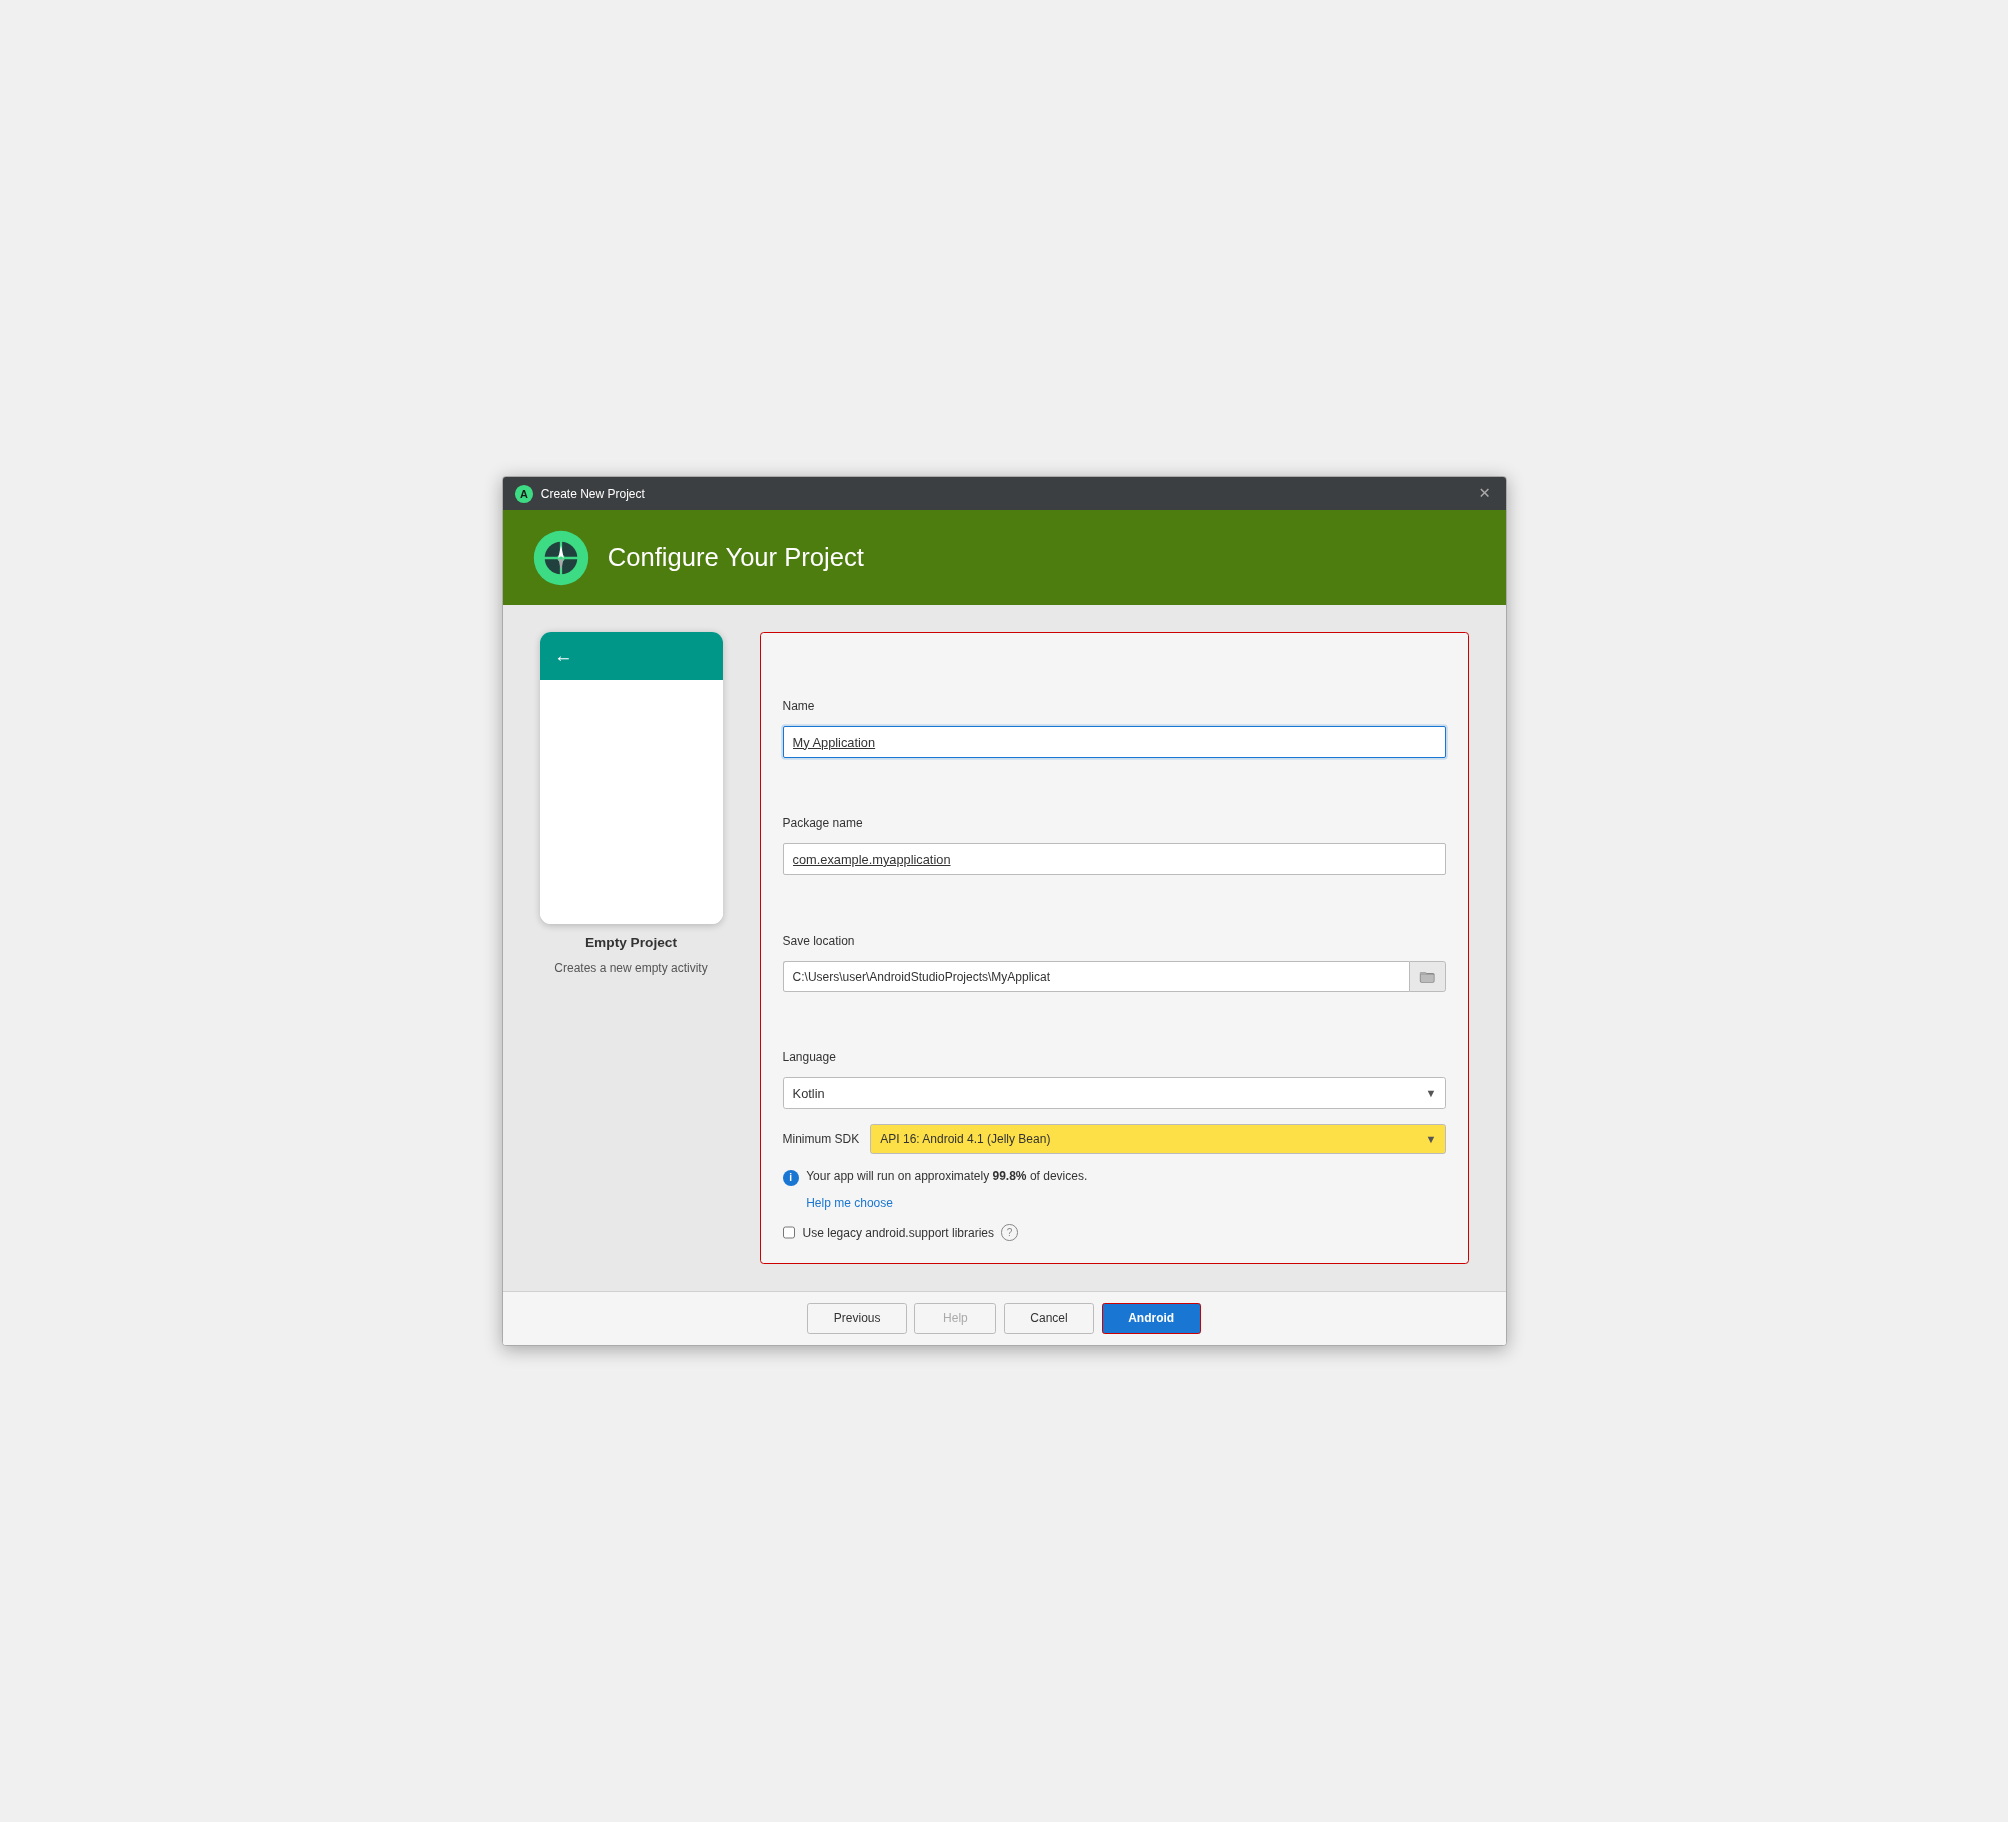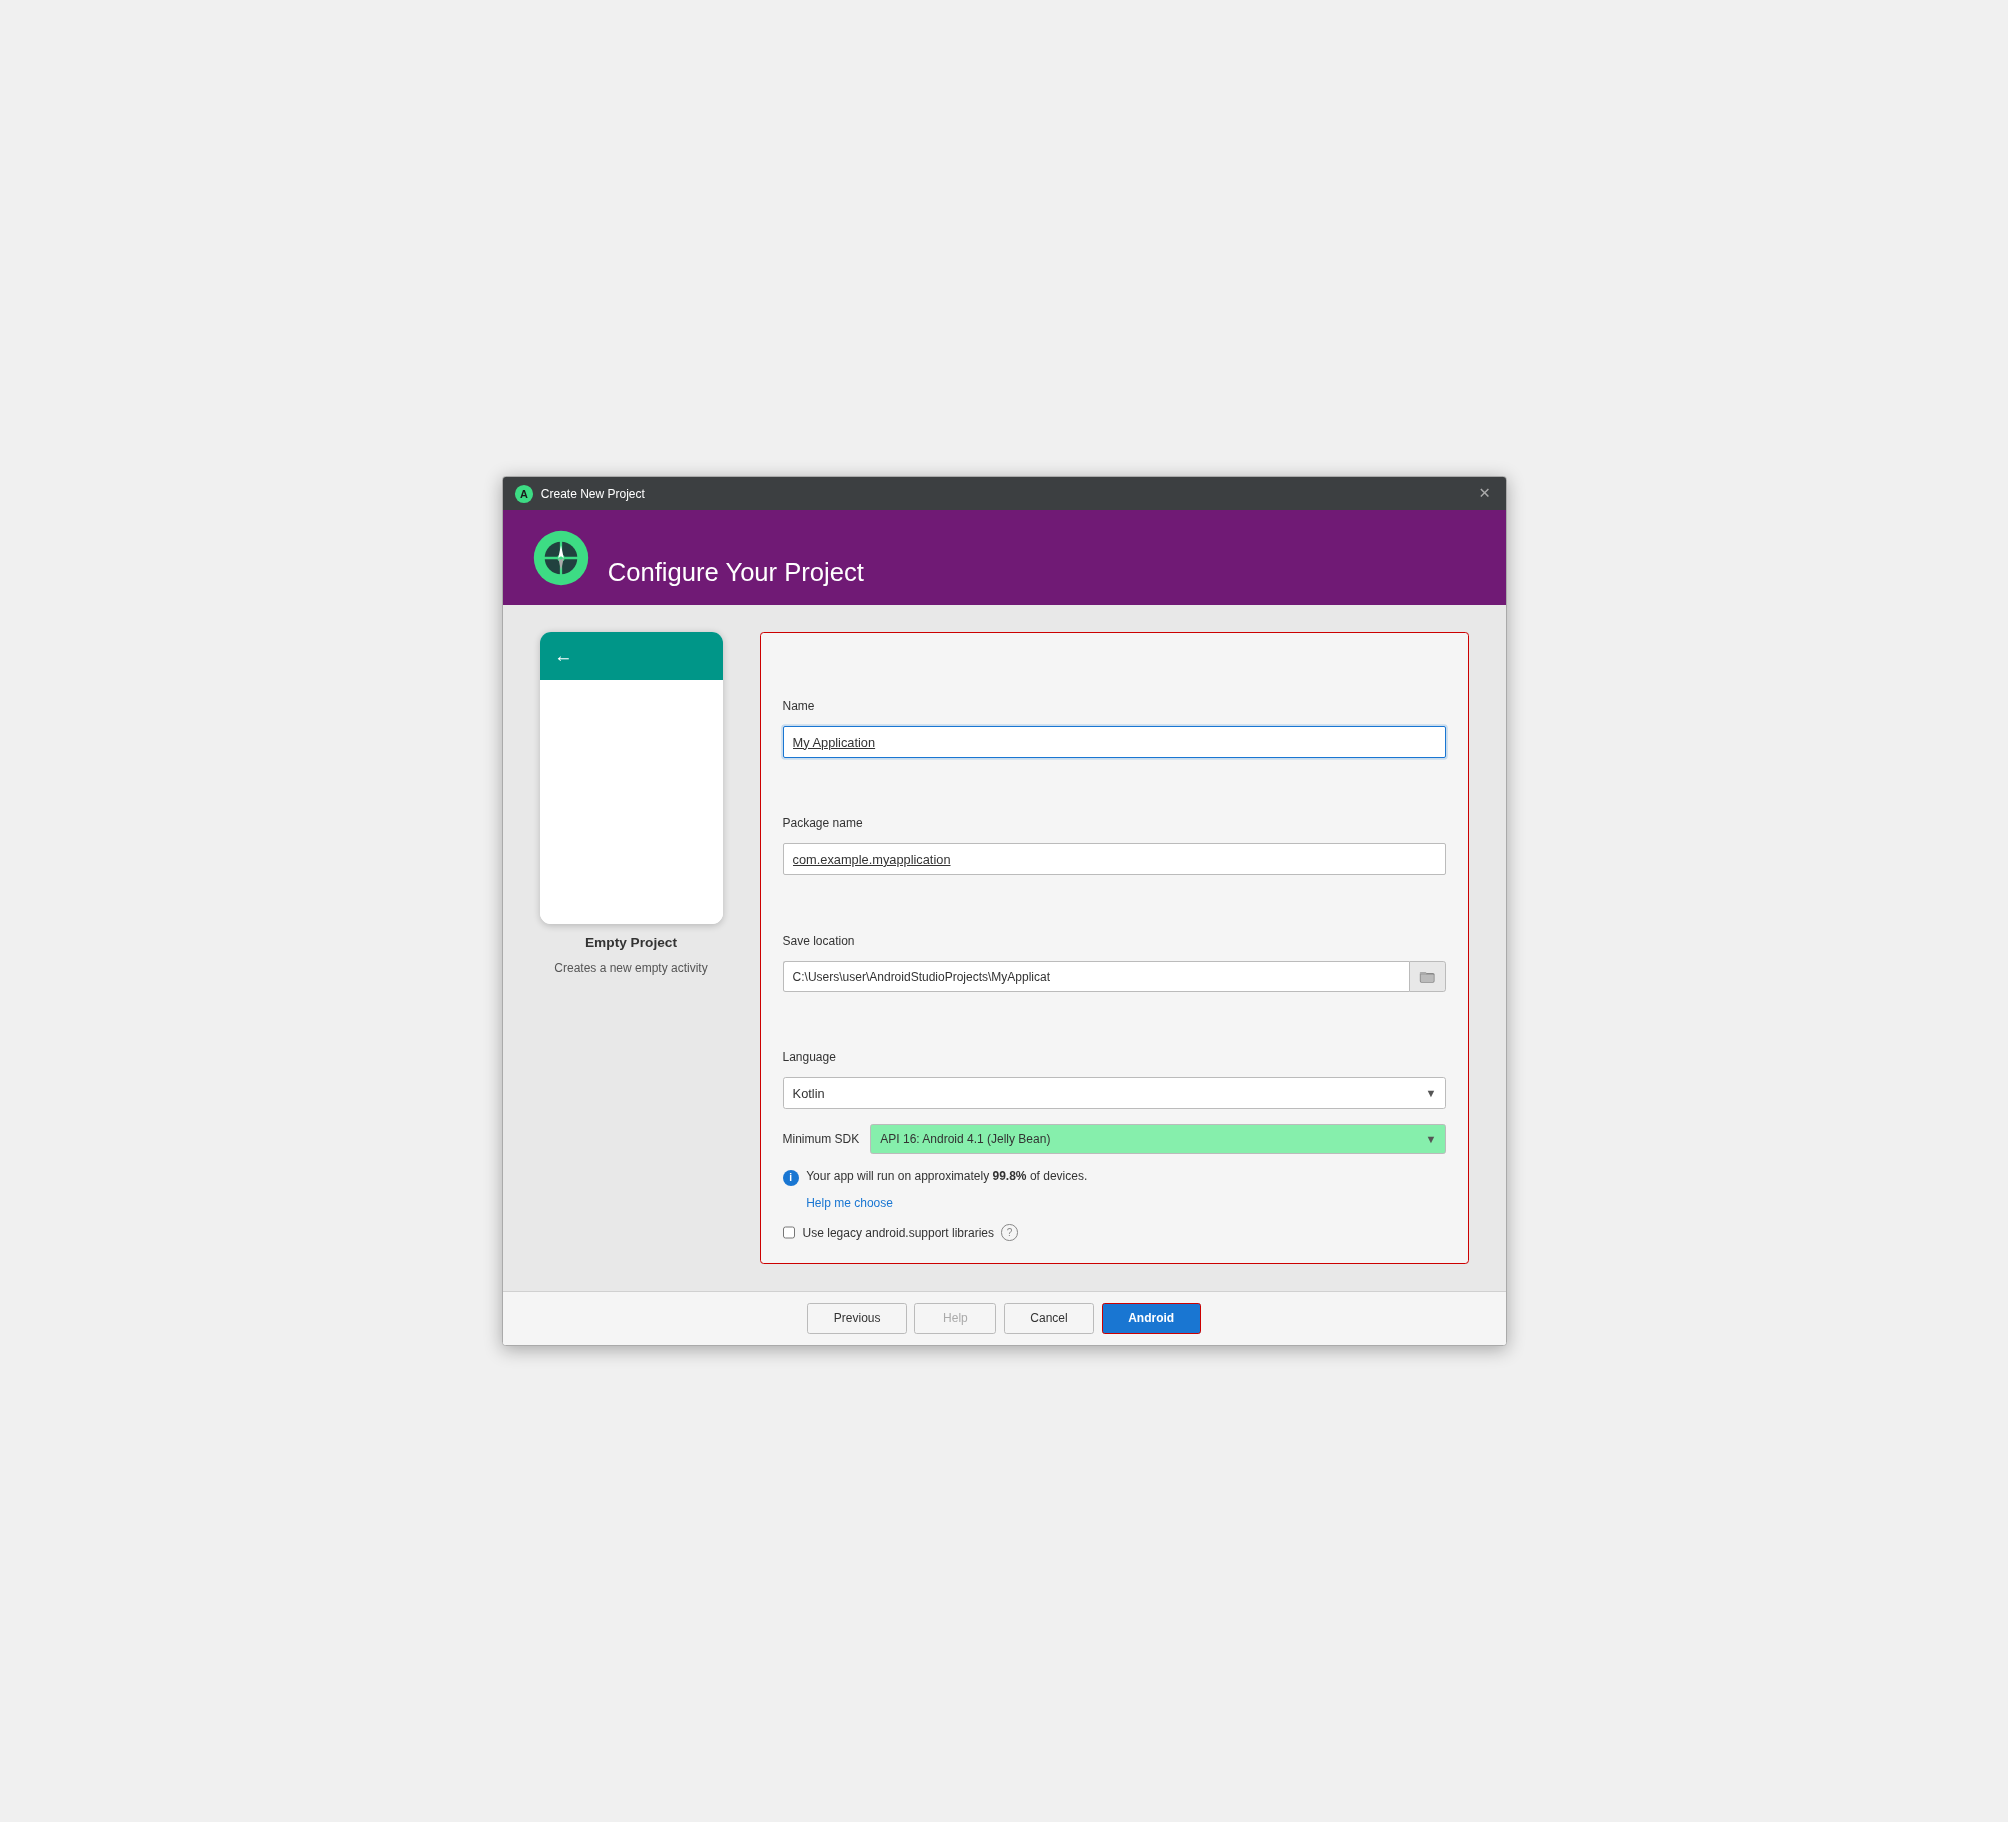--- a/index.html
+++ b/index.html
@@ -45,24 +45,24 @@
       color: #aaa;
       font-size: 14.6px;
       cursor: pointer;
       background: none;
       border: none;
       line-height: 1;
       padding: 1.8px 3.7px;
     }
 
     .header-banner {
-      background: #701a75;
+      background: #4d7c0f;
       padding: 18.3px 29px;
       display: flex;
-      align-items: flex-end;
+      align-items: center;
       gap: 18.3px;
       min-height: 91px;
     }
     .header-icon {
       width: 58px;
       height: 58px;
     }
     .header-title {
       color: #ffffff;
       font-size: 25.6px;
@@ -221,21 +221,21 @@
     .min-sdk-select-wrapper {
       flex: 1;
       position: relative;
     }
     .min-sdk-select {
       width: 100%;
       padding: 7.3px 29px 7.3px 9.1px;
       border: 0.9px solid #bbb;
       border-radius: 2.7px;
       font-size: 12px;
-      background: #86efac;
+      background: #fde047;
       color: #333;
       appearance: none;
       cursor: pointer;
       outline: none;
     }
     .info-row {
       display: flex;
       align-items: flex-start;
       gap: 7.3px;
       font-size: 12px;

